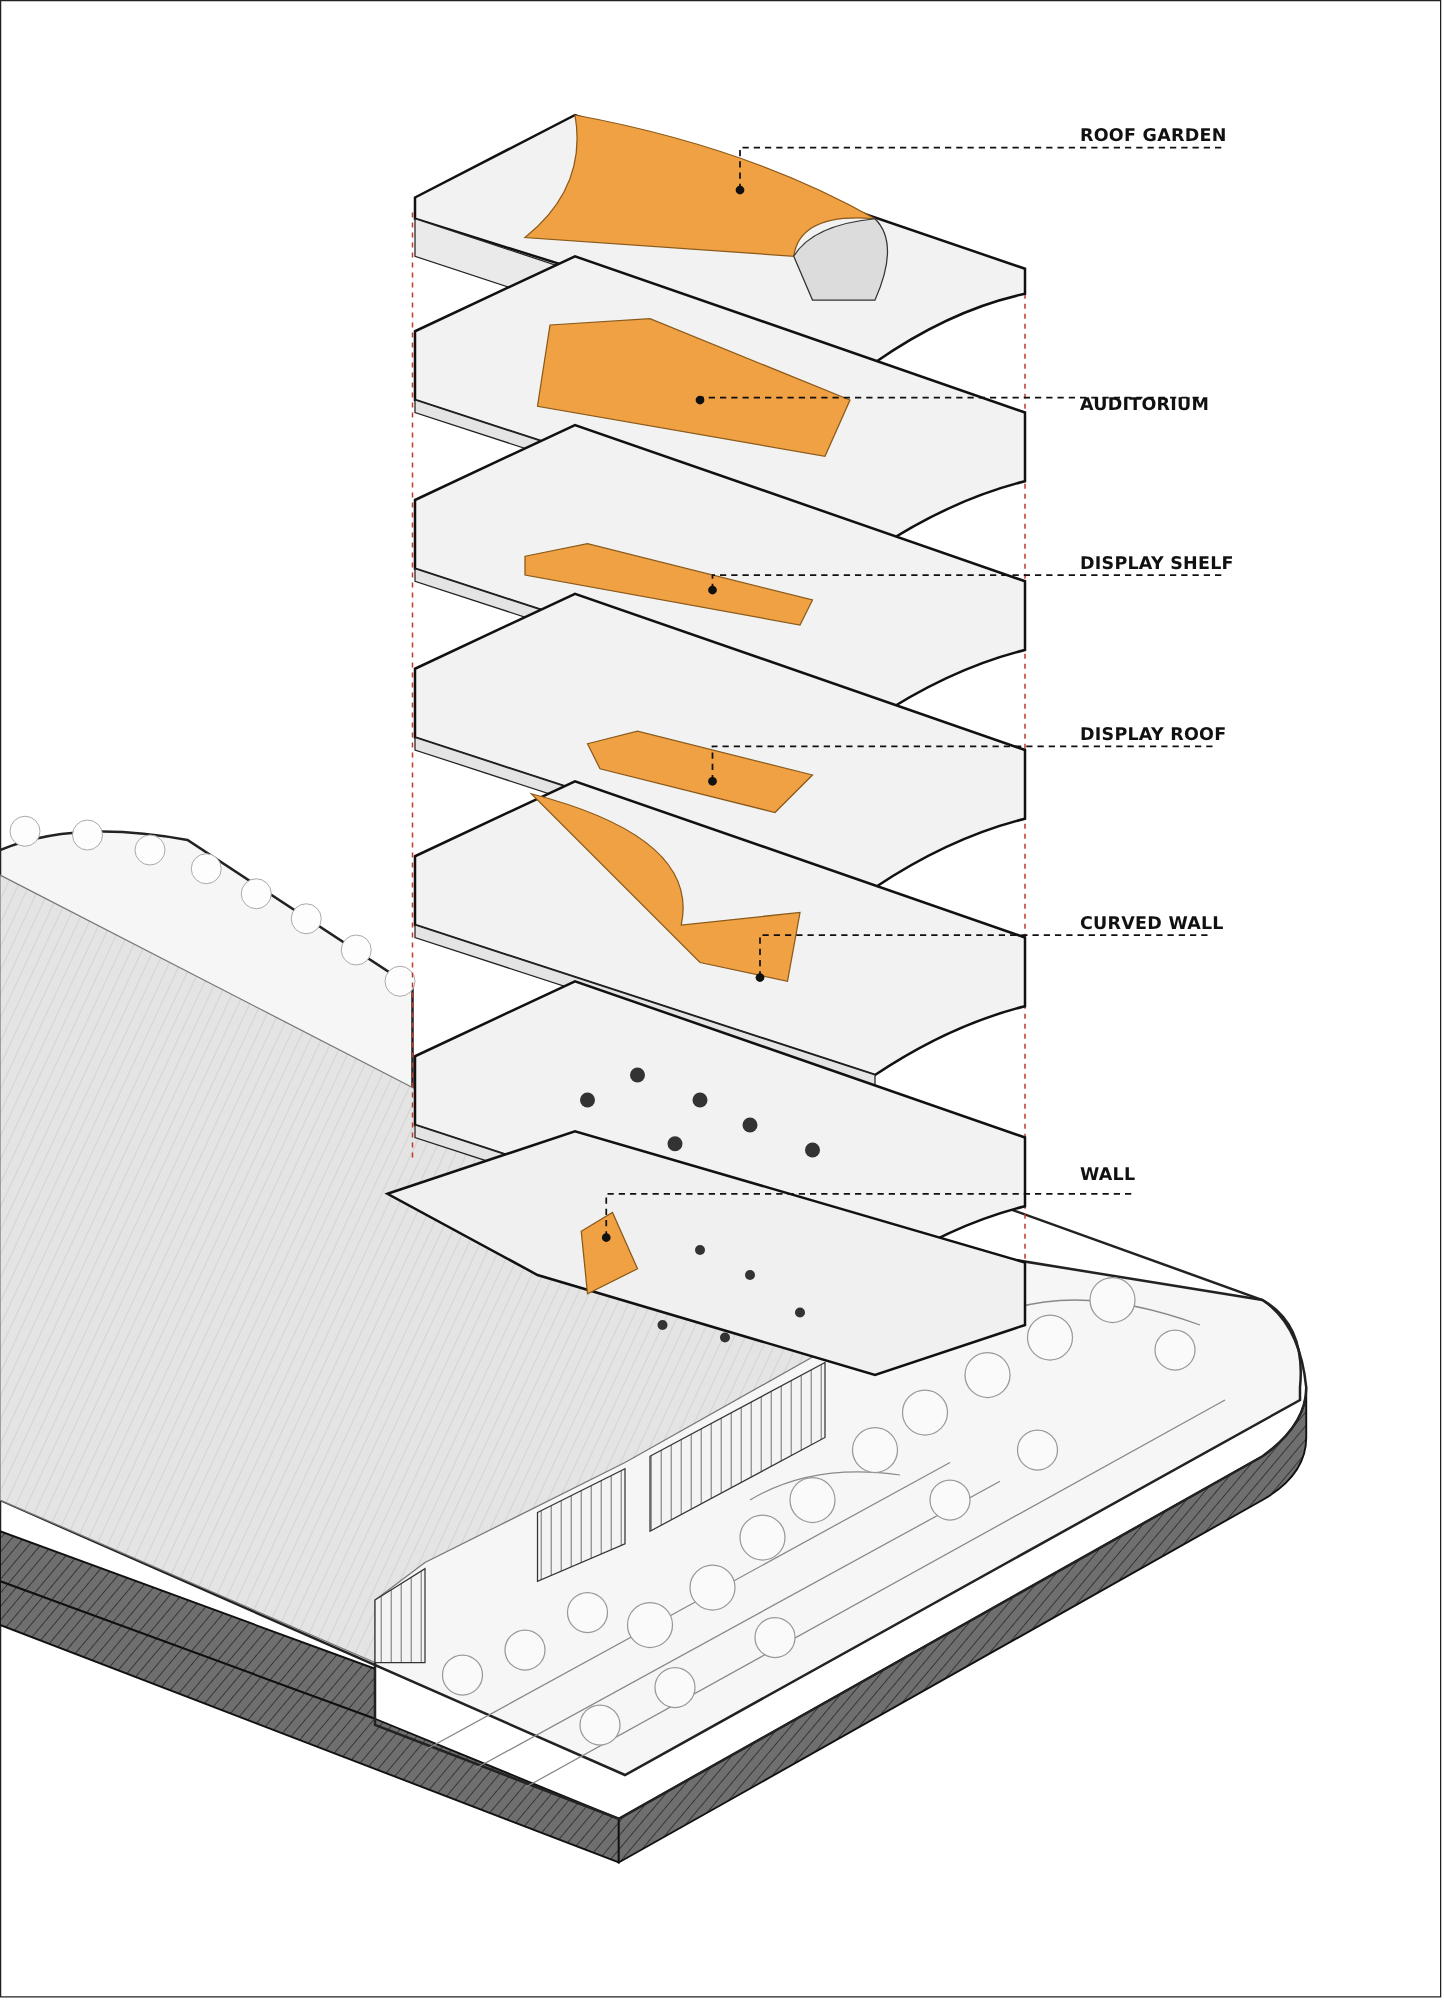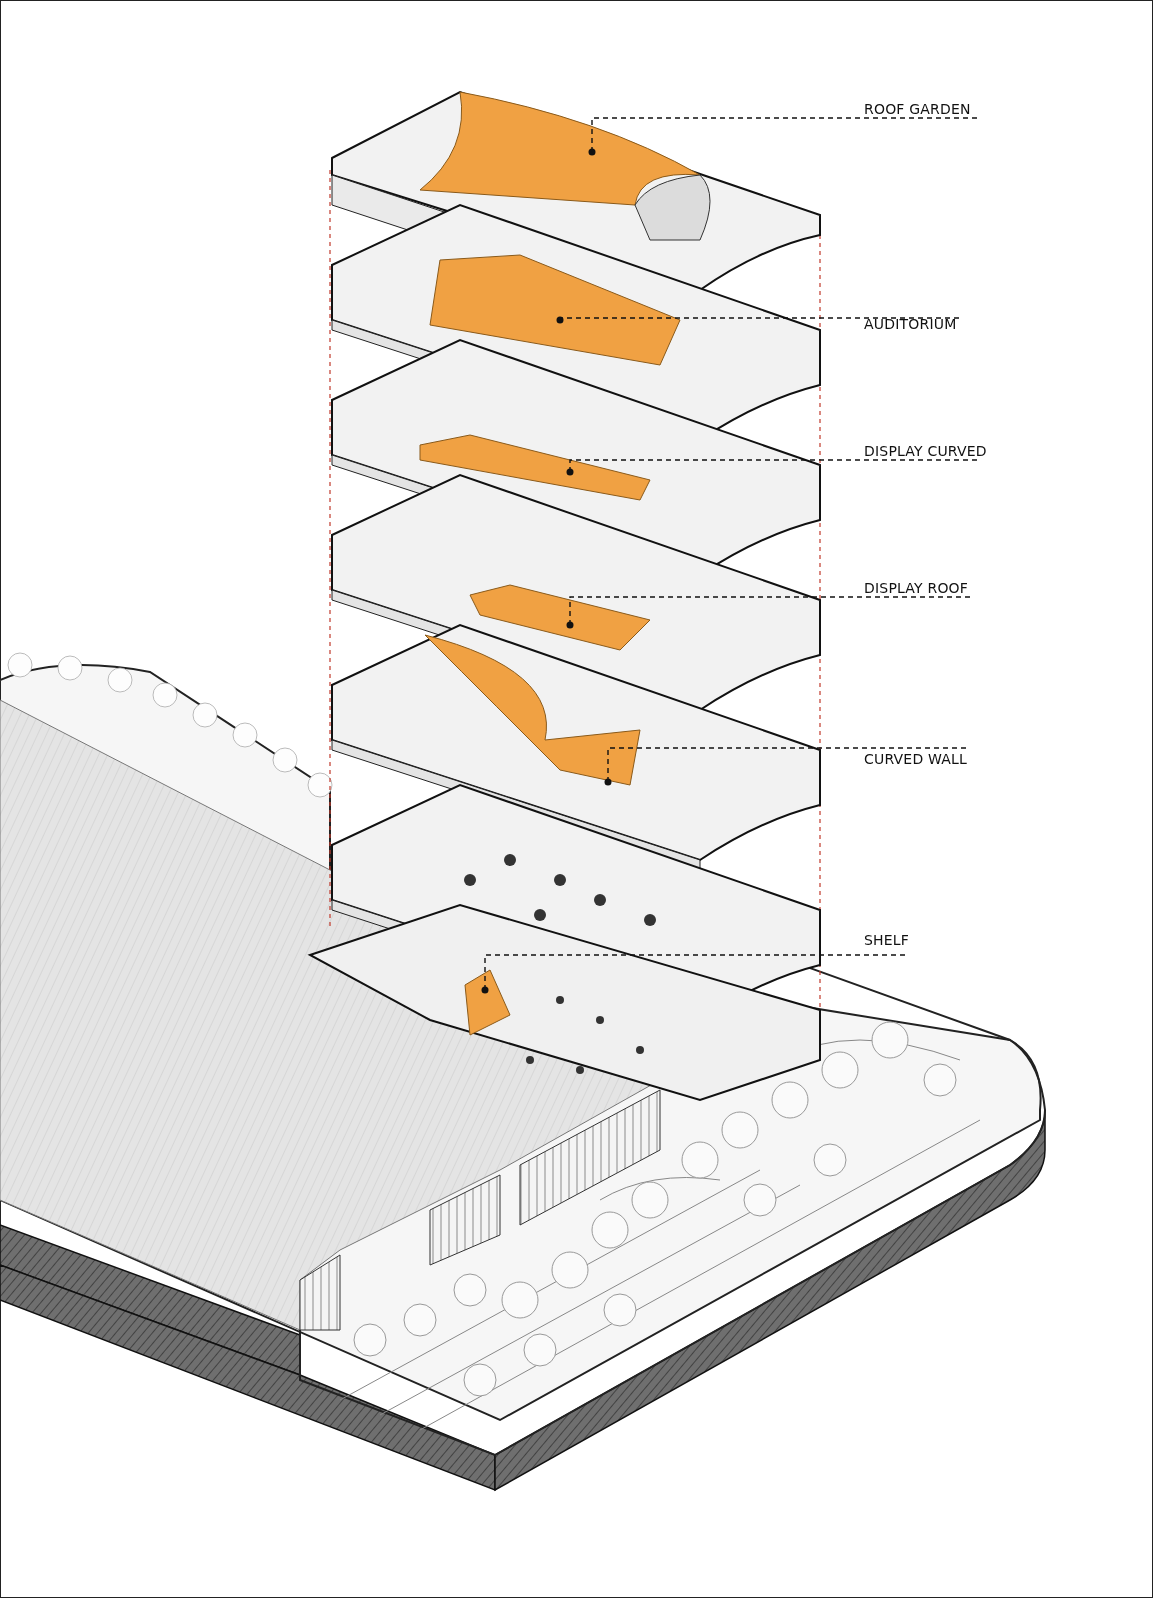--- a/index.html
+++ b/index.html
@@ -1,19 +1,19 @@
 <!DOCTYPE html>
 <html><head>
 <meta charset="utf-8">
 <style>
   html, body { margin: 0; padding: 0; background: #ffffff; }
   body { width: 1155px; height: 1600px; position: relative; overflow: hidden; font-family: "DejaVu Sans", sans-serif; }
   .frame { position: absolute; left: 0; top: 0; width: 1153px; height: 1598px; border: 1px solid #222; box-sizing: border-box; }
   svg.drawing { position: absolute; left: 0; top: 0; }
-  .label { position: absolute; font-family: "DejaVu Sans", sans-serif; font-weight: normal; font-size: 14px; letter-spacing: 0.2px; color: #111; white-space: nowrap; }
+  .label { position: absolute; font-family: "DejaVu Sans", sans-serif; font-weight: bold; font-size: 14px; letter-spacing: 0.2px; color: #111; white-space: nowrap; }
 </style>
 </head>
 <body>
 
 <div class="frame"></div>
 
 <svg class="drawing" width="1155" height="1600" viewBox="0 0 1155 1600">
   <defs>
     <pattern id="roofHatch" width="8" height="8" patternUnits="userSpaceOnUse" patternTransform="rotate(25)">
       <rect width="8" height="8" fill="#e4e4e4"></rect>
@@ -165,16 +165,16 @@
     <circle cx="560" cy="320" r="3.5"></circle>
     <circle cx="570" cy="472" r="3.5"></circle>
     <circle cx="570" cy="625" r="3.5"></circle>
     <circle cx="608" cy="782" r="3.5"></circle>
     <circle cx="485" cy="990" r="3.5"></circle>
   </g>
 </svg>
 
 <div class="label" style="left:864px; top:101px;">ROOF GARDEN</div>
 <div class="label" style="left:864px; top:316px;">AUDITORIUM</div>
-<div class="label" style="left:864px; top:443px;">DISPLAY CURVED</div>
+<div class="label" style="left:864px; top:443px;">DISPLAY SHELF</div>
 <div class="label" style="left:864px; top:580px;">DISPLAY ROOF</div>
-<div class="label" style="left:864px; top:731px;margin-top:20px;">CURVED WALL</div>
-<div class="label" style="left:864px; top:932px;">SHELF</div>
+<div class="label" style="left:864px; top:731px;">CURVED WALL</div>
+<div class="label" style="left:864px; top:932px;">WALL</div>
 
 </body></html>

